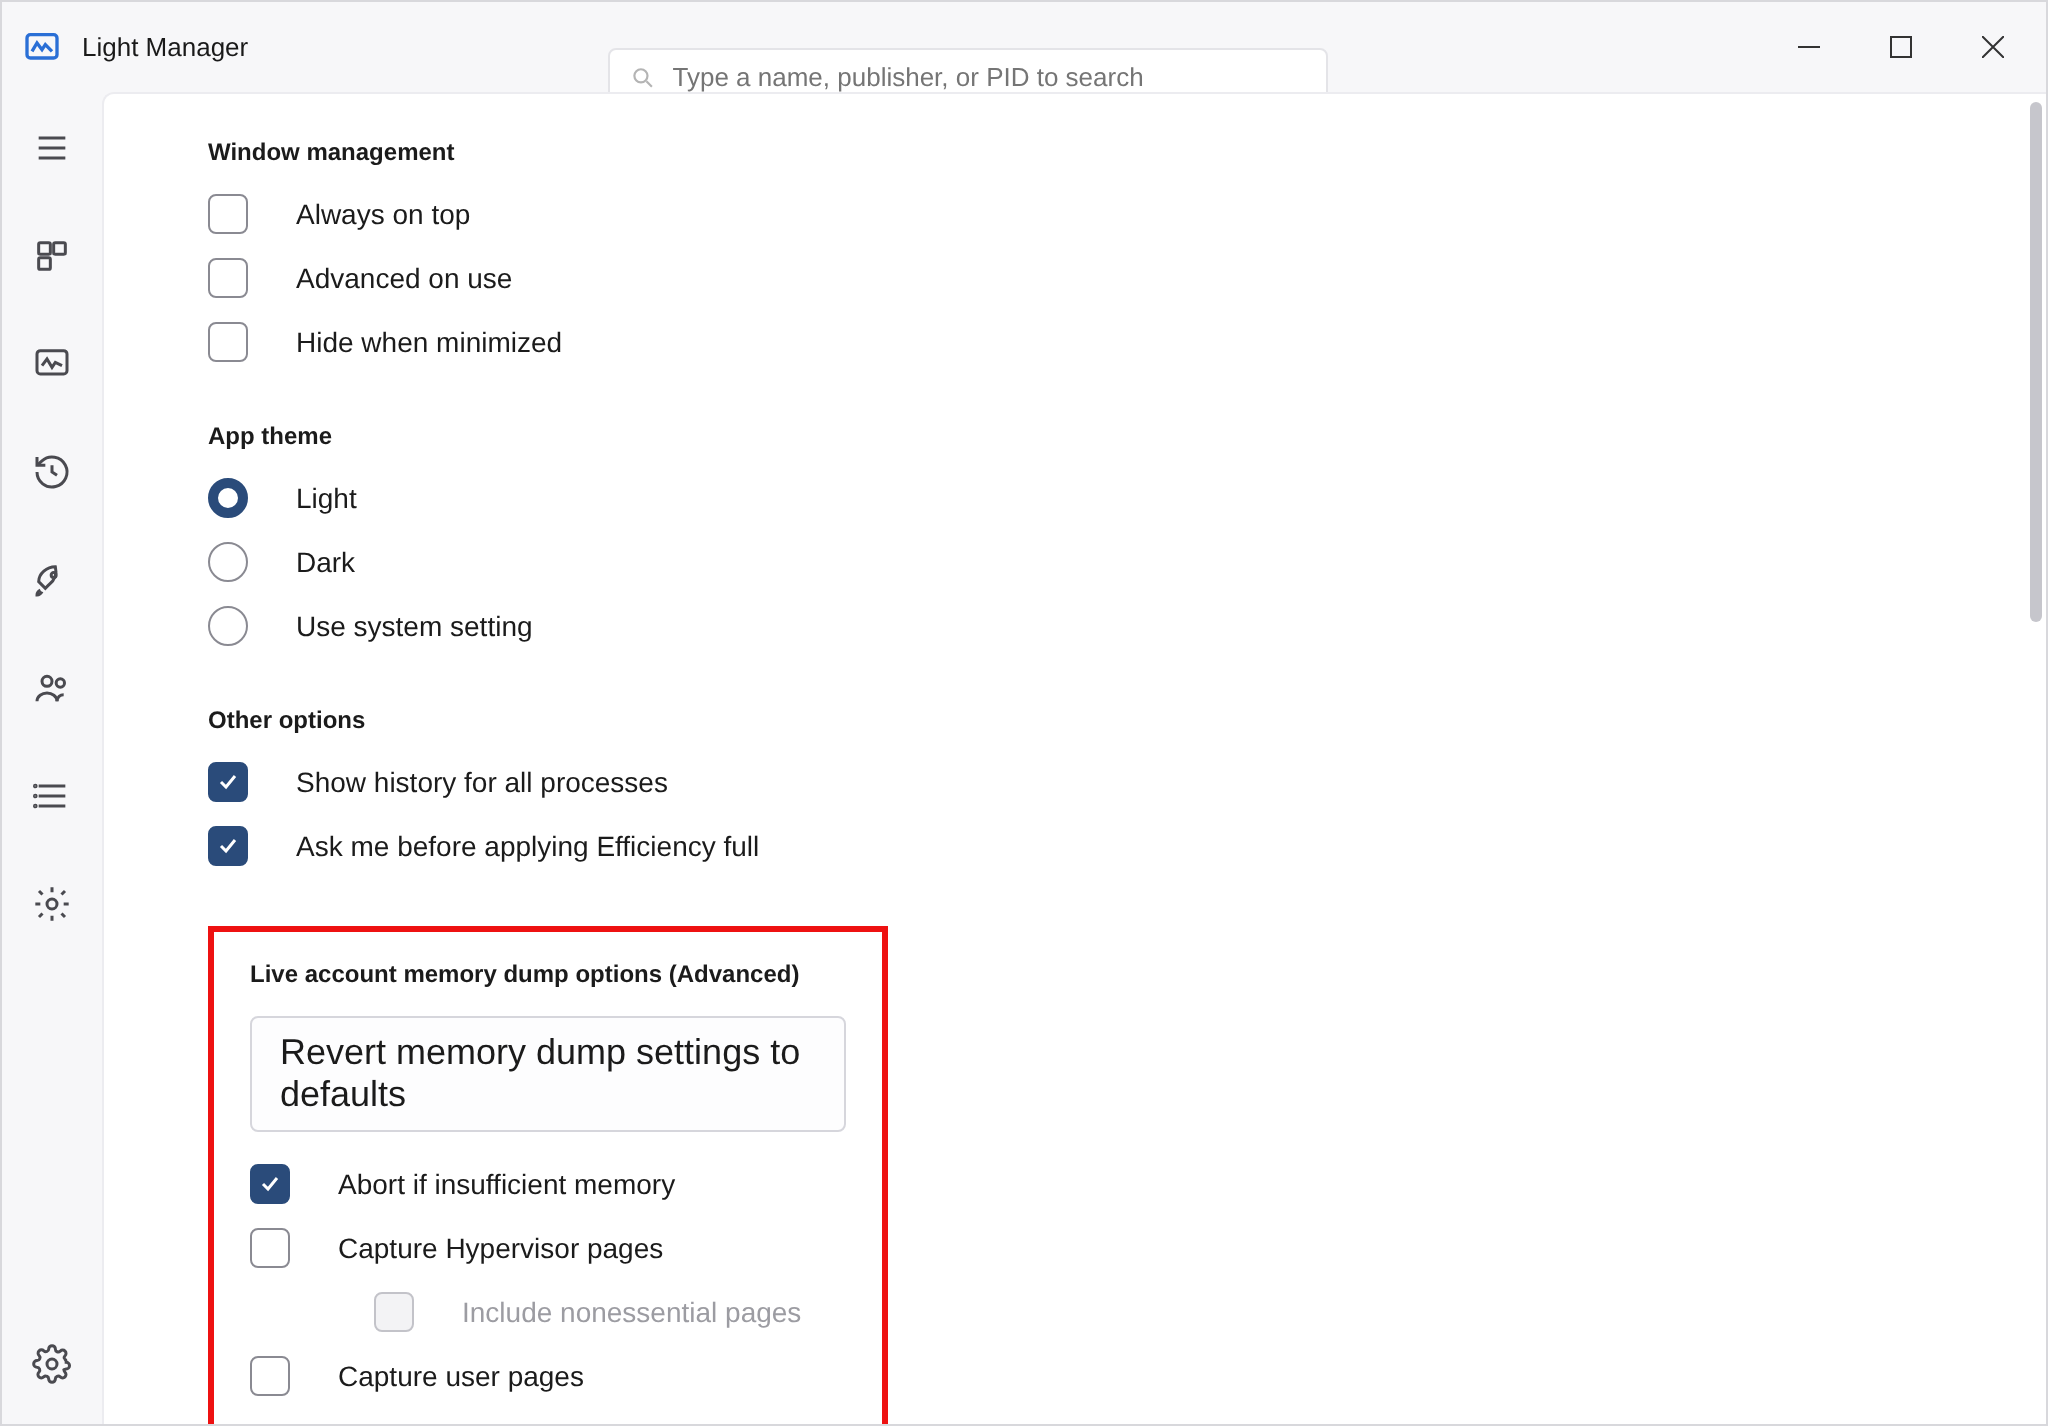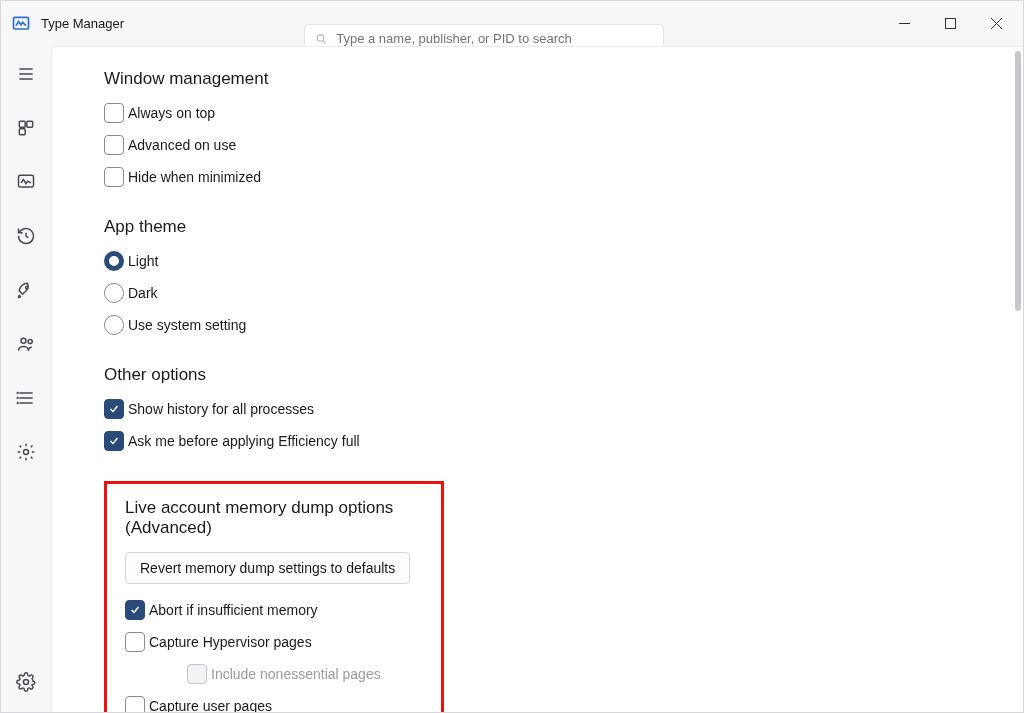--- a/index.html
+++ b/index.html
@@ -93,31 +93,31 @@
     border-top: 1px solid #ececf0;
     border-radius: 6px 0 0 0;
     margin-top: 0;
     overflow-y: auto;
     position: relative;
   }
   .content {
     padding: 22px 30px 30px 52px;
   }
   .section-title {
-    font-size: 17px;
-    font-weight: 400;
+    font-size: 12px;
+    font-weight: 700;
     color: #1b1b1b;
     margin-bottom: 14px;
     margin-top: 30px;
   }
   .section-title:first-child { margin-top: 0; }
   .opt-row {
     display: flex;
     align-items: center;
-    gap: 4px;
+    gap: 24px;
     margin-bottom: 12px;
   }
   .opt-row label { font-size: 14px; color: #1b1b1b; }
   .opt-row.disabled label { color: #9c9ca2; }
   .opt-row.indent { margin-left: 30px; padding-left: 32px; }
   .cb {
     width: 20px; height: 20px;
     border: 1.5px solid #8a8a92;
     border-radius: 4px;
     background: #fff;
@@ -141,21 +141,21 @@
   }
   .radio.selected {
     border: 5px solid #2a4b7a;
   }
   .btn-inline {
     display: inline-block;
     padding: 7px 14px;
     border: 1px solid #d6d6dc;
     border-radius: 4px;
     background: #fdfdfe;
-    font-size: 14px;
+    font-size: 18px;
     color: #1b1b1b;
     margin-bottom: 16px;
   }
   .highlight-box {
     border: 3px solid #e11;
     padding: 14px 18px 10px 18px;
     margin-top: 30px;
     width: 340px;
   }
   .highlight-box .section-title { margin-top: 0; }
@@ -172,21 +172,21 @@
 
 <div class="window">
 
   <div class="titlebar">
     <span class="titlebar-icon">
       <svg viewBox="0 0 24 24" fill="none" stroke="#2a6fd6" stroke-width="2">
         <rect x="3" y="4" width="18" height="14" rx="2"></rect>
         <path d="M6 14l3-5 3 4 2-3 4 4" stroke="#2a6fd6"></path>
       </svg>
     </span>
-    <span class="titlebar-title">Type Manager</span>
+    <span class="titlebar-title">Light Manager</span>
     <span class="titlebar-spacer"></span>
     <div class="searchbox">
       <svg class="mag" viewBox="0 0 24 24" fill="none" stroke="#777" stroke-width="2">
         <circle cx="10" cy="10" r="6"></circle>
           <path d="M20 20l-5-5"></path>
       </svg>
       <input type="text" placeholder="Type a name, publisher, or PID to search" style="">
     </div>
     <div class="titlebar-right">
       <div class="win-btn">

